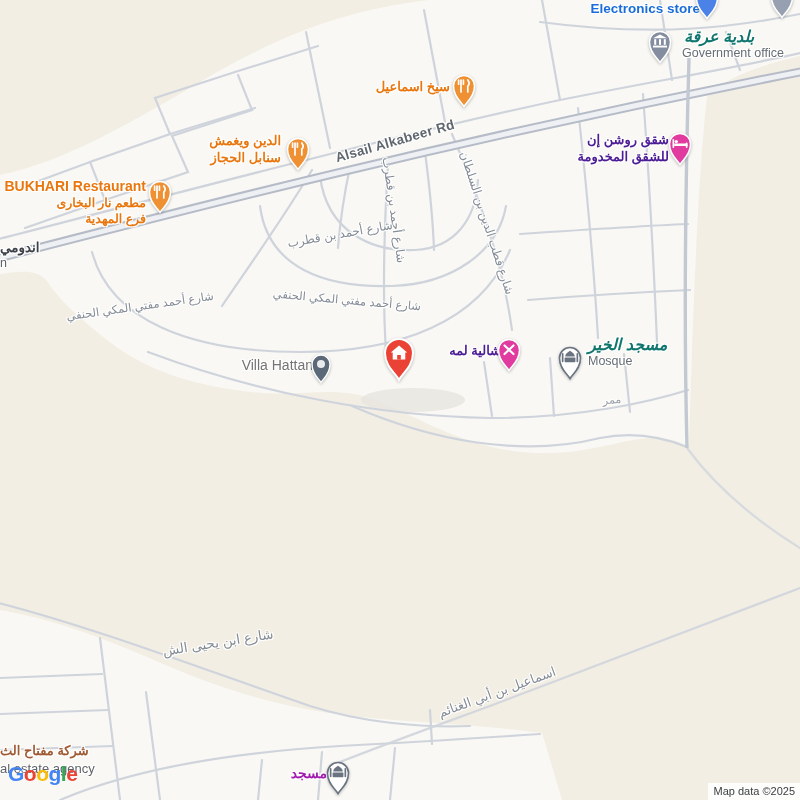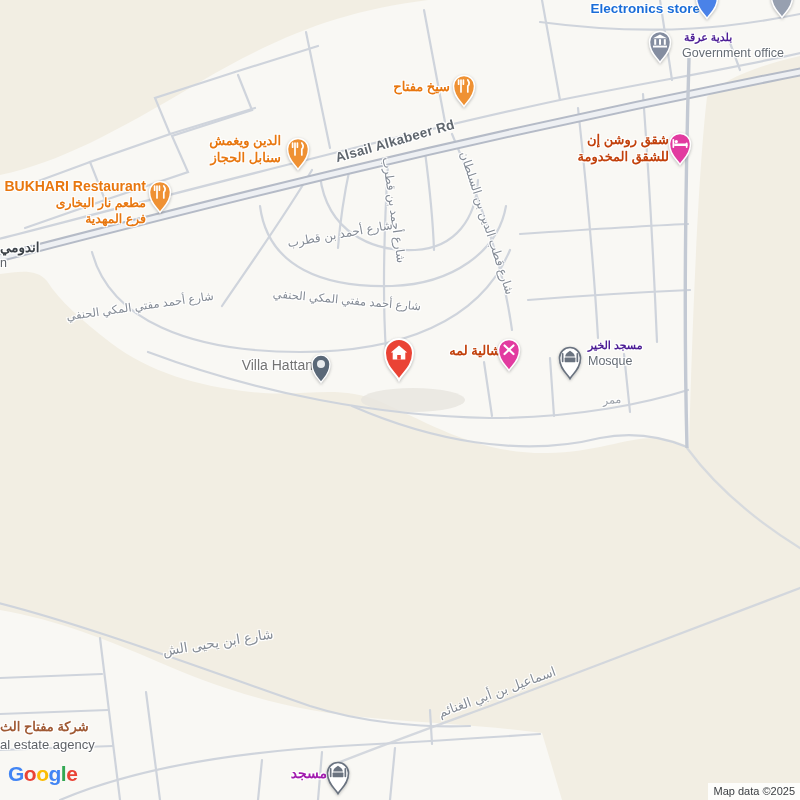--- a/index.html
+++ b/index.html
@@ -12,23 +12,23 @@
   .lbl{
     position:absolute;white-space:nowrap;z-index:10;
     text-shadow:-1px -1px 0 #fff,1px -1px 0 #fff,-1px 1px 0 #fff,1px 1px 0 #fff,0 0 3px #fff;
   }
   .rgt{transform:translate(-100%,-50%);text-align:right;}
   .lft{transform:translate(0,-50%);text-align:left;}
   .street{color:#858c96;font-size:12px;}
   .street-main{color:#5f666e;font-size:13.5px;font-weight:600;letter-spacing:.3px;}
   .poi-orange{color:#e8770f;font-weight:700;font-size:13px;line-height:17px;}
   .poi-orange-en{color:#e8770f;font-weight:700;font-size:14px;line-height:18px;}
-  .poi-pink{color:#c2410c;font-weight:700;font-size:13px;line-height:17px;}
+  .poi-pink{color:#4c1d95;font-weight:700;font-size:13px;line-height:17px;}
   .poi-blue{color:#1a6dd8;font-weight:700;font-size:13.5px;}
-  .poi-dark{color:#4c1d95;font-weight:700;font-size:11px;line-height:16px;}
+  .poi-dark{color:#0f766e;font-weight:700;font-size:16px;line-height:16px;font-style:italic;}
   .poi-sub{color:#666d75;font-weight:400;font-size:12.5px;line-height:16px;}
   .poi-black{color:#737373;font-weight:500;font-size:14px;}
   .poi-brown{color:#a05a34;font-weight:700;font-size:13px;line-height:18px;}
   .rtl{direction:rtl;}
   .pin{position:absolute;z-index:20;filter:drop-shadow(0 1px 1.5px rgba(60,64,67,.35));}
   .pin-red{z-index:30;}
   .logo{
     position:absolute;left:8px;top:762px;z-index:50;
     font-size:21px;font-weight:700;letter-spacing:-.5px;
     font-family:"Liberation Sans",sans-serif;
@@ -109,51 +109,51 @@
   <div class="lbl street rtl" style="left:487px;top:223px;transform:translate(-50%,-50%) rotate(72deg);">شارع قطب الدين بن السلطان</div>
   <div class="lbl street rtl" style="left:218px;top:642px;font-size:13.5px;transform:translate(-50%,-50%) rotate(-9deg);">شارع ابن يحيى الش</div>
   <div class="lbl street rtl" style="left:497px;top:692px;font-size:13px;transform:translate(-50%,-50%) rotate(-20deg);">اسماعيل بن أبي الغنائم</div>
   <div class="lbl street rtl" style="left:612px;top:400px;font-size:11px;color:#989ea6;transform:translate(-50%,-50%) rotate(-4deg);">ممر</div>
 
   <div class="lbl poi-blue rgt" style="left:700px;top:8px;">Electronics store</div>
 
   <div class="lbl poi-dark lft rtl" style="left:684px;top:37px;">بلدية عرقة</div>
   <div class="lbl poi-sub lft" style="left:682px;top:53px;">Government office</div>
 
-  <div class="lbl poi-orange rgt rtl" style="left:450px;top:86px;">سيخ مفتاح</div>
+  <div class="lbl poi-orange rgt rtl" style="left:450px;top:86px;">سيخ اسماعيل</div>
 
   <div class="lbl rgt rtl" style="left:281px;top:149px;">
     <div class="poi-orange">الدين ويغمش</div>
     <div class="poi-orange">سنابل الحجاز</div>
   </div>
 
   <div class="lbl rgt" style="left:146px;top:202px;">
     <div class="poi-orange-en">BUKHARI Restaurant</div>
-    <div class="poi-orange rtl" style="font-size:12.5px;line-height:16px;">مطعم نار البخاری</div>
+    <div class="poi-orange rtl" style="font-size:12.5px;line-height:16px;font-family:Liberation Serif, serif;">مطعم نار البخاری</div>
     <div class="poi-orange rtl" style="font-size:12.5px;line-height:16px;">فرع المهدية</div>
   </div>
 
   <div class="lbl lft" style="left:0px;top:255px;">
     <div class="rtl" style="color:#3c4248;font-weight:700;font-size:13.5px;line-height:16px;text-align:center;">اندومي</div>
     <div style="color:#5f6368;font-size:12.5px;line-height:15px;">n</div>
   </div>
 
   <div class="lbl rgt rtl" style="left:669px;top:148px;">
     <div class="poi-pink">شقق روشن إن</div>
     <div class="poi-pink">للشقق المخدومة</div>
   </div>
 
   <div class="lbl poi-black rgt" style="left:313px;top:365px;">Villa Hattan</div>
 
   <div class="lbl poi-pink rgt rtl" style="left:501px;top:350px;">شالية لمه</div>
 
   <div class="lbl poi-dark lft rtl" style="left:588px;top:345px;">مسجد الخير</div>
   <div class="lbl poi-sub lft" style="left:588px;top:361px;">Mosque</div>
 
-  <div class="lbl" style="left:0px;top:718px;">
+  <div class="lbl" style="left:0px;top:742px;">
     <div class="poi-brown rtl" style="text-align:left;">شركة مفتاح الث</div>
     <div style="color:#5f6368;font-size:13px;line-height:17px;">al estate agency</div>
   </div>
 
   <div class="lbl rgt rtl" style="left:327px;top:773px;color:#a21caf;font-weight:700;font-size:14px;">مسجد</div>
 
   <svg class="pin" style="left:692px;top:-17px;" width="30" height="38" viewBox="0 0 30 38">
     <path d="M15 35.5 C12.2 30.5 4.5 26 4.5 15 a10.5 10.5 0 1 1 21 0 C25.5 26 17.8 30.5 15 35.5 Z" fill="#4a82e8" stroke="#fff" stroke-width="1.5"></path>
     <rect x="10.5" y="10.5" width="9" height="6" rx="1" fill="#fff"></rect>
   </svg>

